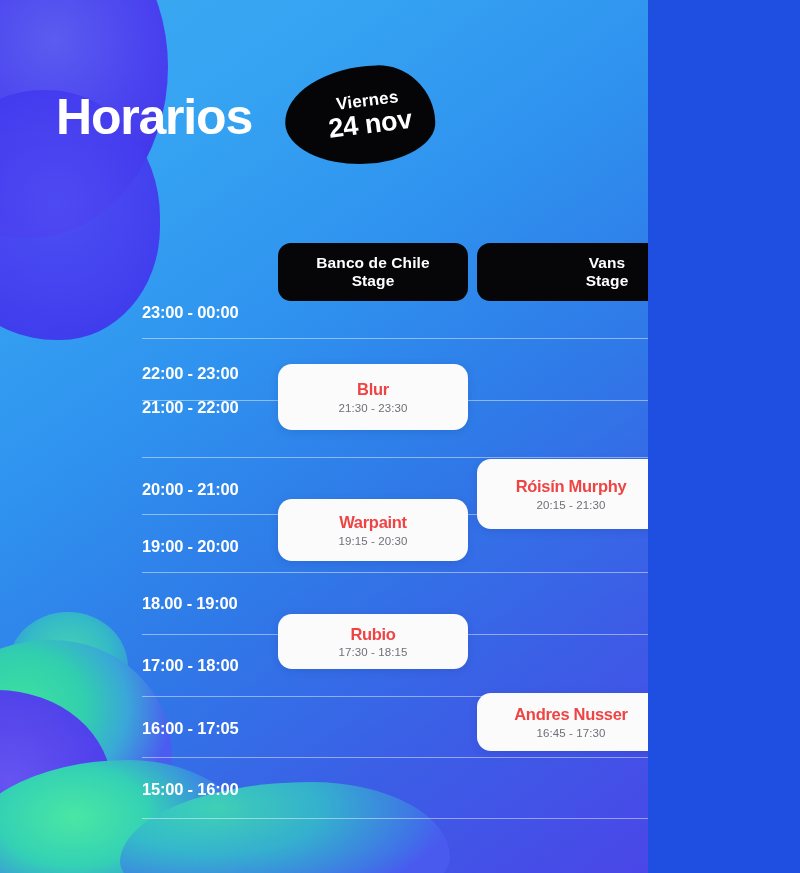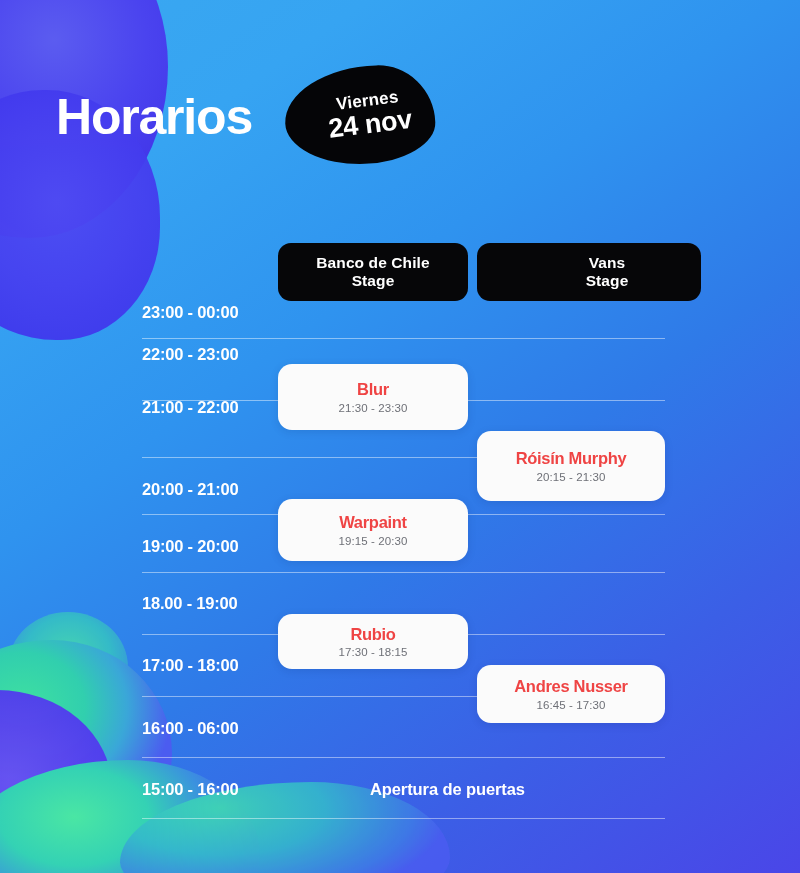--- a/index.html
+++ b/index.html
@@ -7,21 +7,21 @@
     margin: 0;
     padding: 0;
     background: #1f4fe0;
   }
   body {
     font-family: "Liberation Sans", sans-serif;
   }
 
   .poster {
     position: relative;
-    width: 800px;
+    width: 648px;
     height: 873px;
     overflow: hidden;
     
     background:
       linear-gradient(145deg,
         #3aa8f0 0%,
         #36a4f2 18%,
         #2f93ef 38%,
         #2f7ae8 58%,
         #3b5fe6 78%,
@@ -220,21 +220,21 @@
     position: absolute;
     background: #fbfbfb;
     border-radius: 14px;
     display: flex;
     flex-direction: column;
     align-items: center;
     justify-content: center;
     box-shadow: 0 2px 8px rgba(10, 30, 90, .13);
   }
   .card.left  { left: 278px; width: 190px; }
-  .card.right { left: 477px; width: 188px; }
+  .card.right { left: 477px; width: 188px; margin-top: 28px; }
   .card-name {
     color: #ef4444;
     font-size: 16.5px;
     font-weight: 700;
     letter-spacing: -.3px;
     line-height: 1.15;
     white-space: nowrap;
   }
   .card-time {
     margin-top: 3px;
@@ -286,27 +286,27 @@
     </div>
     <div class="stage-pill right">
       <span>Vans</span>
       <span>Stage</span>
     </div>
   </div>
 
   <div class="grid">
 
     <div class="time-label" style="top:303px">23:00 - 00:00</div>
-    <div class="time-label" style="top:345px">22:00 - 23:00</div>
+    <div class="time-label" style="top:364px">22:00 - 23:00</div>
     <div class="time-label" style="top:398px">21:00 - 22:00</div>
     <div class="time-label" style="top:480px">20:00 - 21:00</div>
     <div class="time-label" style="top:537px">19:00 - 20:00</div>
     <div class="time-label" style="top:594px">18.00 - 19:00</div>
     <div class="time-label" style="top:656px">17:00 - 18:00</div>
-    <div class="time-label" style="top:719px">16:00 - 06:00</div>
+    <div class="time-label" style="top:719px">16:00 - 17:05</div>
     <div class="time-label" style="top:780px">15:00 - 16:00</div>
 
     <div class="divider" style="top:338px"></div>
     <div class="divider" style="top:400px"></div>
     <div class="divider" style="top:457px"></div>
     <div class="divider" style="top:514px"></div>
     <div class="divider" style="top:572px"></div>
     <div class="divider" style="top:634px"></div>
     <div class="divider" style="top:696px"></div>
     <div class="divider" style="top:757px"></div>
@@ -331,16 +331,15 @@
       <span class="card-name">Róisín Murphy</span>
       <span class="card-time">20:15 - 21:30</span>
     </div>
 
 
     <div class="card right" style="top:665px; height:58px">
       <span class="card-name">Andres Nusser</span>
       <span class="card-time">16:45 - 17:30</span>
     </div>
 
-    <div class="doors-note" style="left:370px; top:780px">Apertura de puertas</div>
 
   </div>
 </div>
 
 </body></html>

